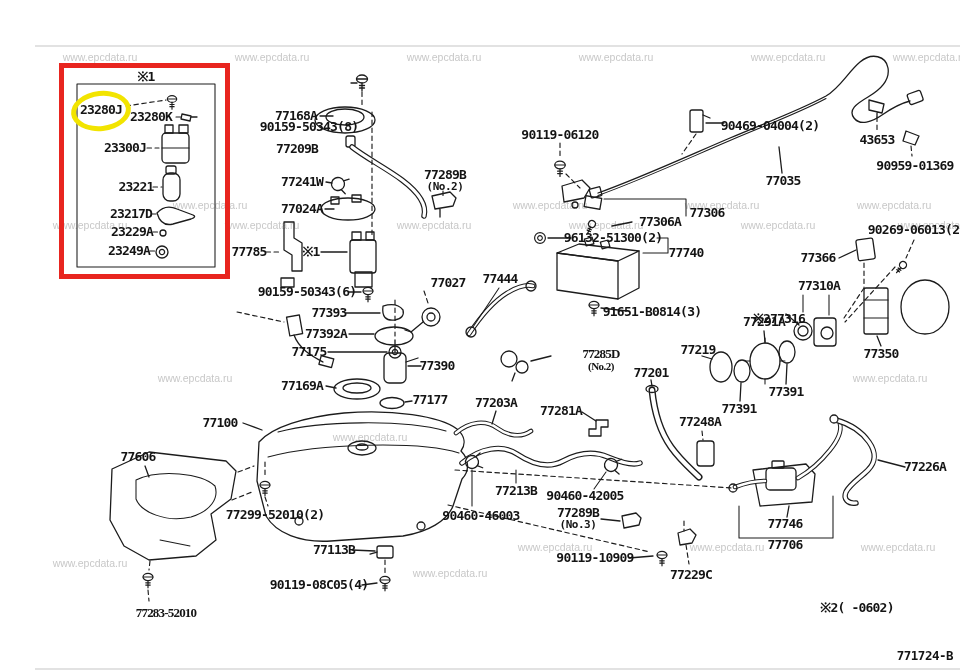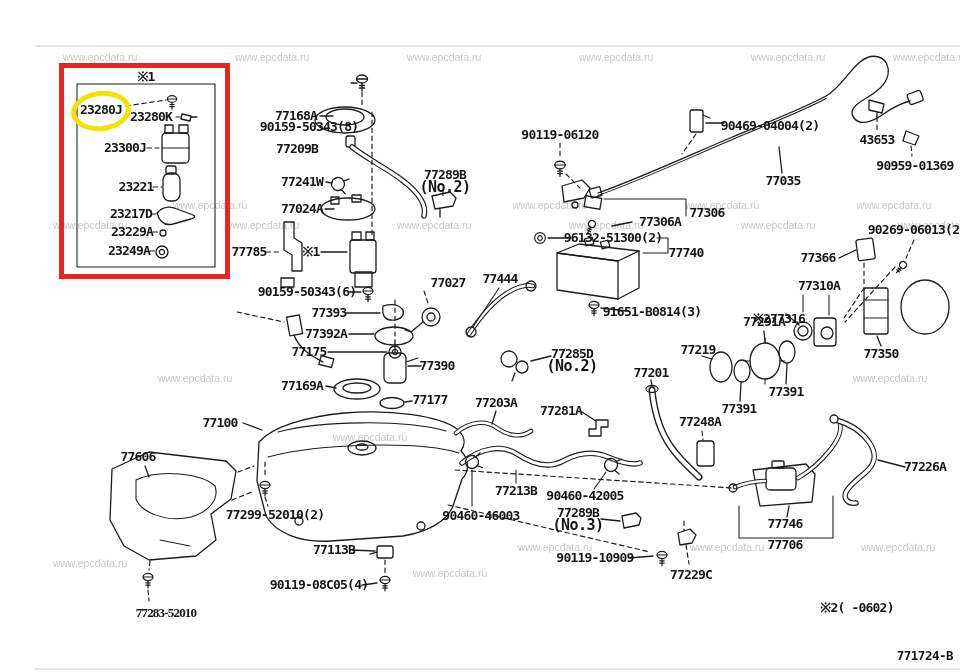--- a/index.html
+++ b/index.html
@@ -18,21 +18,21 @@
   svg.art .fillw{fill:#fff;}
   svg.art .tube-o{stroke-width:5.5;}  svg.art .tube-i{stroke:#fff;stroke-width:3.2;}
   svg.art .tube2-o{stroke-width:4.6;} svg.art .tube2-i{stroke:#fff;stroke-width:2.6;}
   svg.art .tube3-o{stroke-width:7;}   svg.art .tube3-i{stroke:#fff;stroke-width:4.2;}
   .hlbox{position:absolute;left:59px;top:63px;width:171px;height:216px;box-sizing:border-box;
          border:5px solid var(--hlbox,#e8251f);}
   .hlellipse{position:absolute;left:71px;top:91px;width:60px;height:40px;box-sizing:border-box;
          border:5.5px solid var(--hlell,#f2e400);border-radius:50%;transform:rotate(-6deg);}
   .plabel{position:absolute;transform:translate(-50%,-50%);white-space:nowrap;text-align:center;
           font:700 13px "DejaVu Sans Mono",monospace;letter-spacing:-0.8px;line-height:12px;color:#141414;}
-  .plabel .sub{font-size:15px;letter-spacing:-0.5px;}
+  .plabel .sub{font-size:11px;letter-spacing:-0.5px;}
   .plabel.left{transform:translate(0,-50%);text-align:left;}
   .figcode{position:absolute;right:7px;bottom:9px;font:700 12.5px "DejaVu Sans Mono",monospace;
            letter-spacing:-0.5px;color:#141414;}
 </style>
 </head>
 <body>
 
 <div class="stage">
   <div class="hairline top"></div>
   <div class="hairline bottom"></div>
@@ -417,21 +417,21 @@
       </div>
       <div class="plabel" style="left: 326px; top: 334px;">
         <div>77392A</div>
       </div>
       <div class="plabel" style="left: 309px; top: 352px;">
         <div>77175</div>
       </div>
       <div class="plabel" style="left: 437px; top: 366px;">
         <div>77390</div>
       </div>
-      <div class="plabel" style="left: 572px; top: 360px;">
+      <div class="plabel" style="left: 601px; top: 360px; font-family: Liberation Serif, serif;">
         <div>77285D</div>
         <div class="sub">(No.2)</div>
       </div>
       <div class="plabel" style="left: 698px; top: 350px;">
         <div>77219</div>
       </div>
       <div class="plabel" style="left: 302px; top: 386px;">
         <div>77169A</div>
       </div>
       <div class="plabel" style="left: 430px; top: 400px;">

